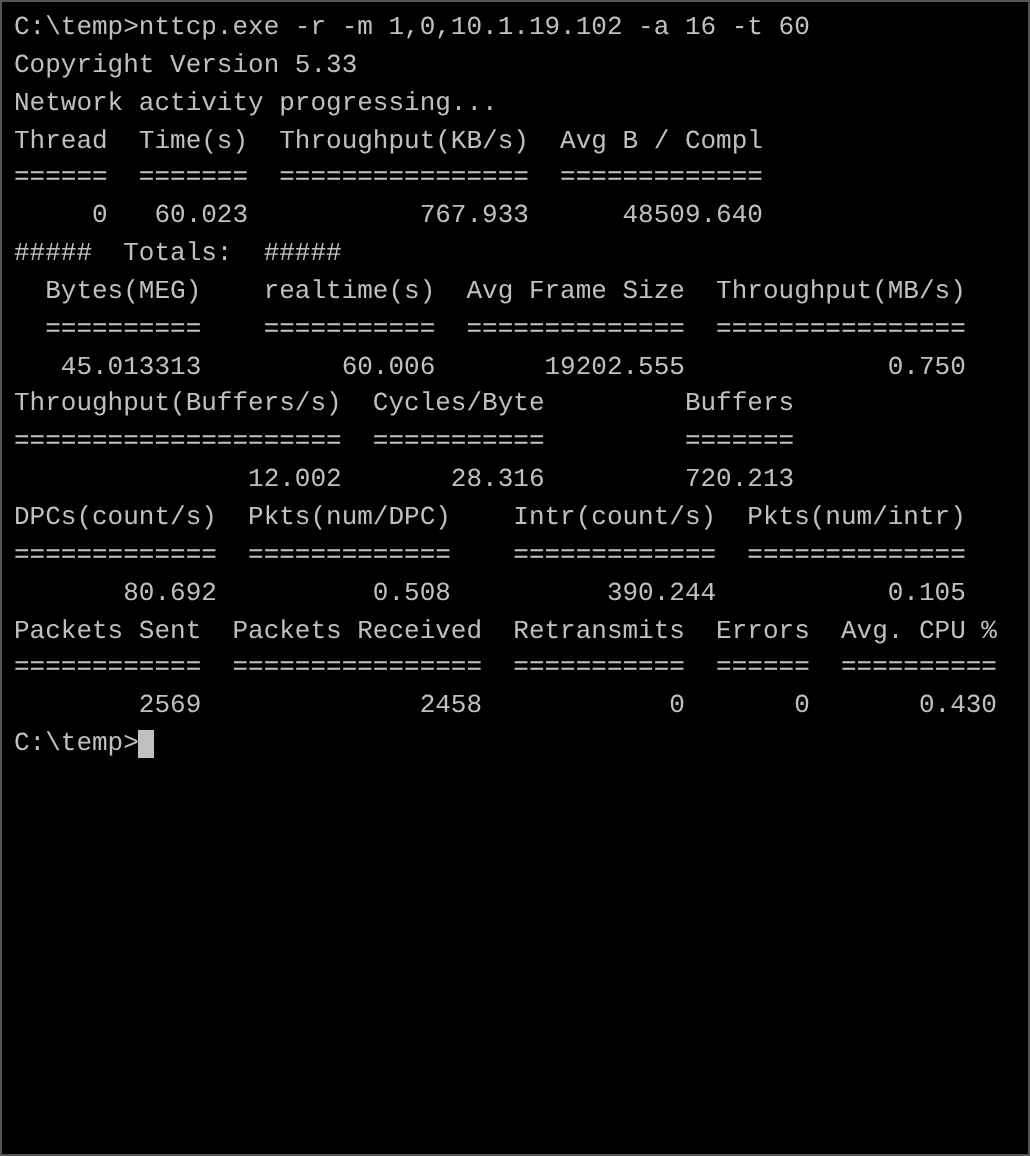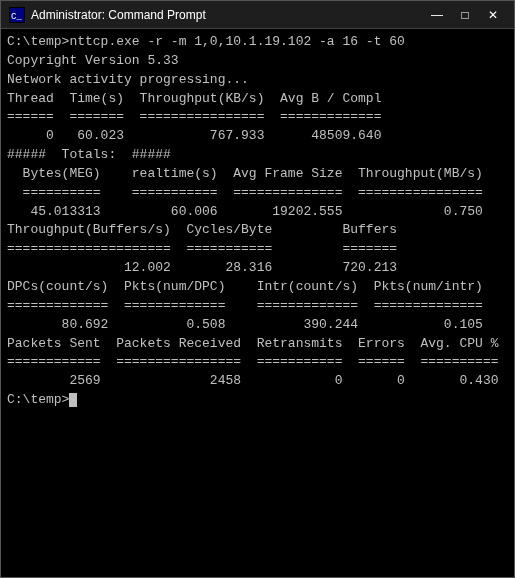--- a/index.html
+++ b/index.html
@@ -88,30 +88,14 @@
       vertical-align: text-bottom;
     }
     @keyframes blink {
       50% { opacity: 0; }
     }
   </style>
 </head>
 <body>
 
 <div class="window">
-  <div class="titlebar">
-    <div class="titlebar-left">
-      <div class="titlebar-icon">
-        <svg viewBox="0 0 14 14" xmlns="http://www.w3.org/2000/svg">
-          <rect width="14" height="14" fill="#000080"></rect>
-          <text x="1" y="11" font-size="9" fill="white" font-family="Courier New">C_</text>
-        </svg>
-      </div>
-      <span class="titlebar-title">Administrator: Command Prompt</span>
-    </div>
-    <div class="titlebar-controls">
-      <button class="ctrl-btn">—</button>
-      <button class="ctrl-btn">□</button>
-      <button class="ctrl-btn close">✕</button>
-    </div>
-  </div>
   <div class="terminal" id="terminal-content"><span class="line">C:\temp&gt;nttcp.exe&nbsp;-r&nbsp;-m&nbsp;1,0,10.1.19.102&nbsp;-a&nbsp;16&nbsp;-t&nbsp;60</span><span class="line">Copyright&nbsp;Version&nbsp;5.33</span><span class="line">Network&nbsp;activity&nbsp;progressing...</span><span class="line"></span><span class="line"></span><span class="line">Thread&nbsp;&nbsp;Time(s)&nbsp;&nbsp;Throughput(KB/s)&nbsp;&nbsp;Avg&nbsp;B&nbsp;/&nbsp;Compl</span><span class="line">======&nbsp;&nbsp;=======&nbsp;&nbsp;================&nbsp;&nbsp;=============</span><span class="line">&nbsp;&nbsp;&nbsp;&nbsp;&nbsp;0&nbsp;&nbsp;&nbsp;60.023&nbsp;&nbsp;&nbsp;&nbsp;&nbsp;&nbsp;&nbsp;&nbsp;&nbsp;&nbsp;&nbsp;767.933&nbsp;&nbsp;&nbsp;&nbsp;&nbsp;&nbsp;48509.640</span><span class="line"></span><span class="line"></span><span class="line">#####&nbsp;&nbsp;Totals:&nbsp;&nbsp;#####</span><span class="line"></span><span class="line"></span><span class="line">&nbsp;&nbsp;Bytes(MEG)&nbsp;&nbsp;&nbsp;&nbsp;realtime(s)&nbsp;&nbsp;Avg&nbsp;Frame&nbsp;Size&nbsp;&nbsp;Throughput(MB/s)</span><span class="line">&nbsp;&nbsp;==========&nbsp;&nbsp;&nbsp;&nbsp;===========&nbsp;&nbsp;==============&nbsp;&nbsp;================</span><span class="line">&nbsp;&nbsp;&nbsp;45.013313&nbsp;&nbsp;&nbsp;&nbsp;&nbsp;&nbsp;&nbsp;&nbsp;&nbsp;60.006&nbsp;&nbsp;&nbsp;&nbsp;&nbsp;&nbsp;&nbsp;19202.555&nbsp;&nbsp;&nbsp;&nbsp;&nbsp;&nbsp;&nbsp;&nbsp;&nbsp;&nbsp;&nbsp;&nbsp;&nbsp;0.750</span><span class="line"></span><span class="line"></span><span class="line">Throughput(Buffers/s)&nbsp;&nbsp;Cycles/Byte&nbsp;&nbsp;&nbsp;&nbsp;&nbsp;&nbsp;&nbsp;&nbsp;&nbsp;Buffers</span><span class="line">=====================&nbsp;&nbsp;===========&nbsp;&nbsp;&nbsp;&nbsp;&nbsp;&nbsp;&nbsp;&nbsp;&nbsp;=======</span><span class="line">&nbsp;&nbsp;&nbsp;&nbsp;&nbsp;&nbsp;&nbsp;&nbsp;&nbsp;&nbsp;&nbsp;&nbsp;&nbsp;&nbsp;&nbsp;12.002&nbsp;&nbsp;&nbsp;&nbsp;&nbsp;&nbsp;&nbsp;28.316&nbsp;&nbsp;&nbsp;&nbsp;&nbsp;&nbsp;&nbsp;&nbsp;&nbsp;720.213</span><span class="line"></span><span class="line"></span><span class="line">DPCs(count/s)&nbsp;&nbsp;Pkts(num/DPC)&nbsp;&nbsp;&nbsp;&nbsp;Intr(count/s)&nbsp;&nbsp;Pkts(num/intr)</span><span class="line">=============&nbsp;&nbsp;=============&nbsp;&nbsp;&nbsp;&nbsp;=============&nbsp;&nbsp;==============</span><span class="line">&nbsp;&nbsp;&nbsp;&nbsp;&nbsp;&nbsp;&nbsp;80.692&nbsp;&nbsp;&nbsp;&nbsp;&nbsp;&nbsp;&nbsp;&nbsp;&nbsp;&nbsp;0.508&nbsp;&nbsp;&nbsp;&nbsp;&nbsp;&nbsp;&nbsp;&nbsp;&nbsp;&nbsp;390.244&nbsp;&nbsp;&nbsp;&nbsp;&nbsp;&nbsp;&nbsp;&nbsp;&nbsp;&nbsp;&nbsp;0.105</span><span class="line"></span><span class="line"></span><span class="line">Packets&nbsp;Sent&nbsp;&nbsp;Packets&nbsp;Received&nbsp;&nbsp;Retransmits&nbsp;&nbsp;Errors&nbsp;&nbsp;Avg.&nbsp;CPU&nbsp;%</span><span class="line">============&nbsp;&nbsp;================&nbsp;&nbsp;===========&nbsp;&nbsp;======&nbsp;&nbsp;==========</span><span class="line">&nbsp;&nbsp;&nbsp;&nbsp;&nbsp;&nbsp;&nbsp;&nbsp;2569&nbsp;&nbsp;&nbsp;&nbsp;&nbsp;&nbsp;&nbsp;&nbsp;&nbsp;&nbsp;&nbsp;&nbsp;&nbsp;&nbsp;2458&nbsp;&nbsp;&nbsp;&nbsp;&nbsp;&nbsp;&nbsp;&nbsp;&nbsp;&nbsp;&nbsp;&nbsp;0&nbsp;&nbsp;&nbsp;&nbsp;&nbsp;&nbsp;&nbsp;0&nbsp;&nbsp;&nbsp;&nbsp;&nbsp;&nbsp;&nbsp;0.430</span><span class="line"></span><span class="line">C:\temp&gt;<span class="cursor"></span></span></div>
 </div>
 
 </body></html>

